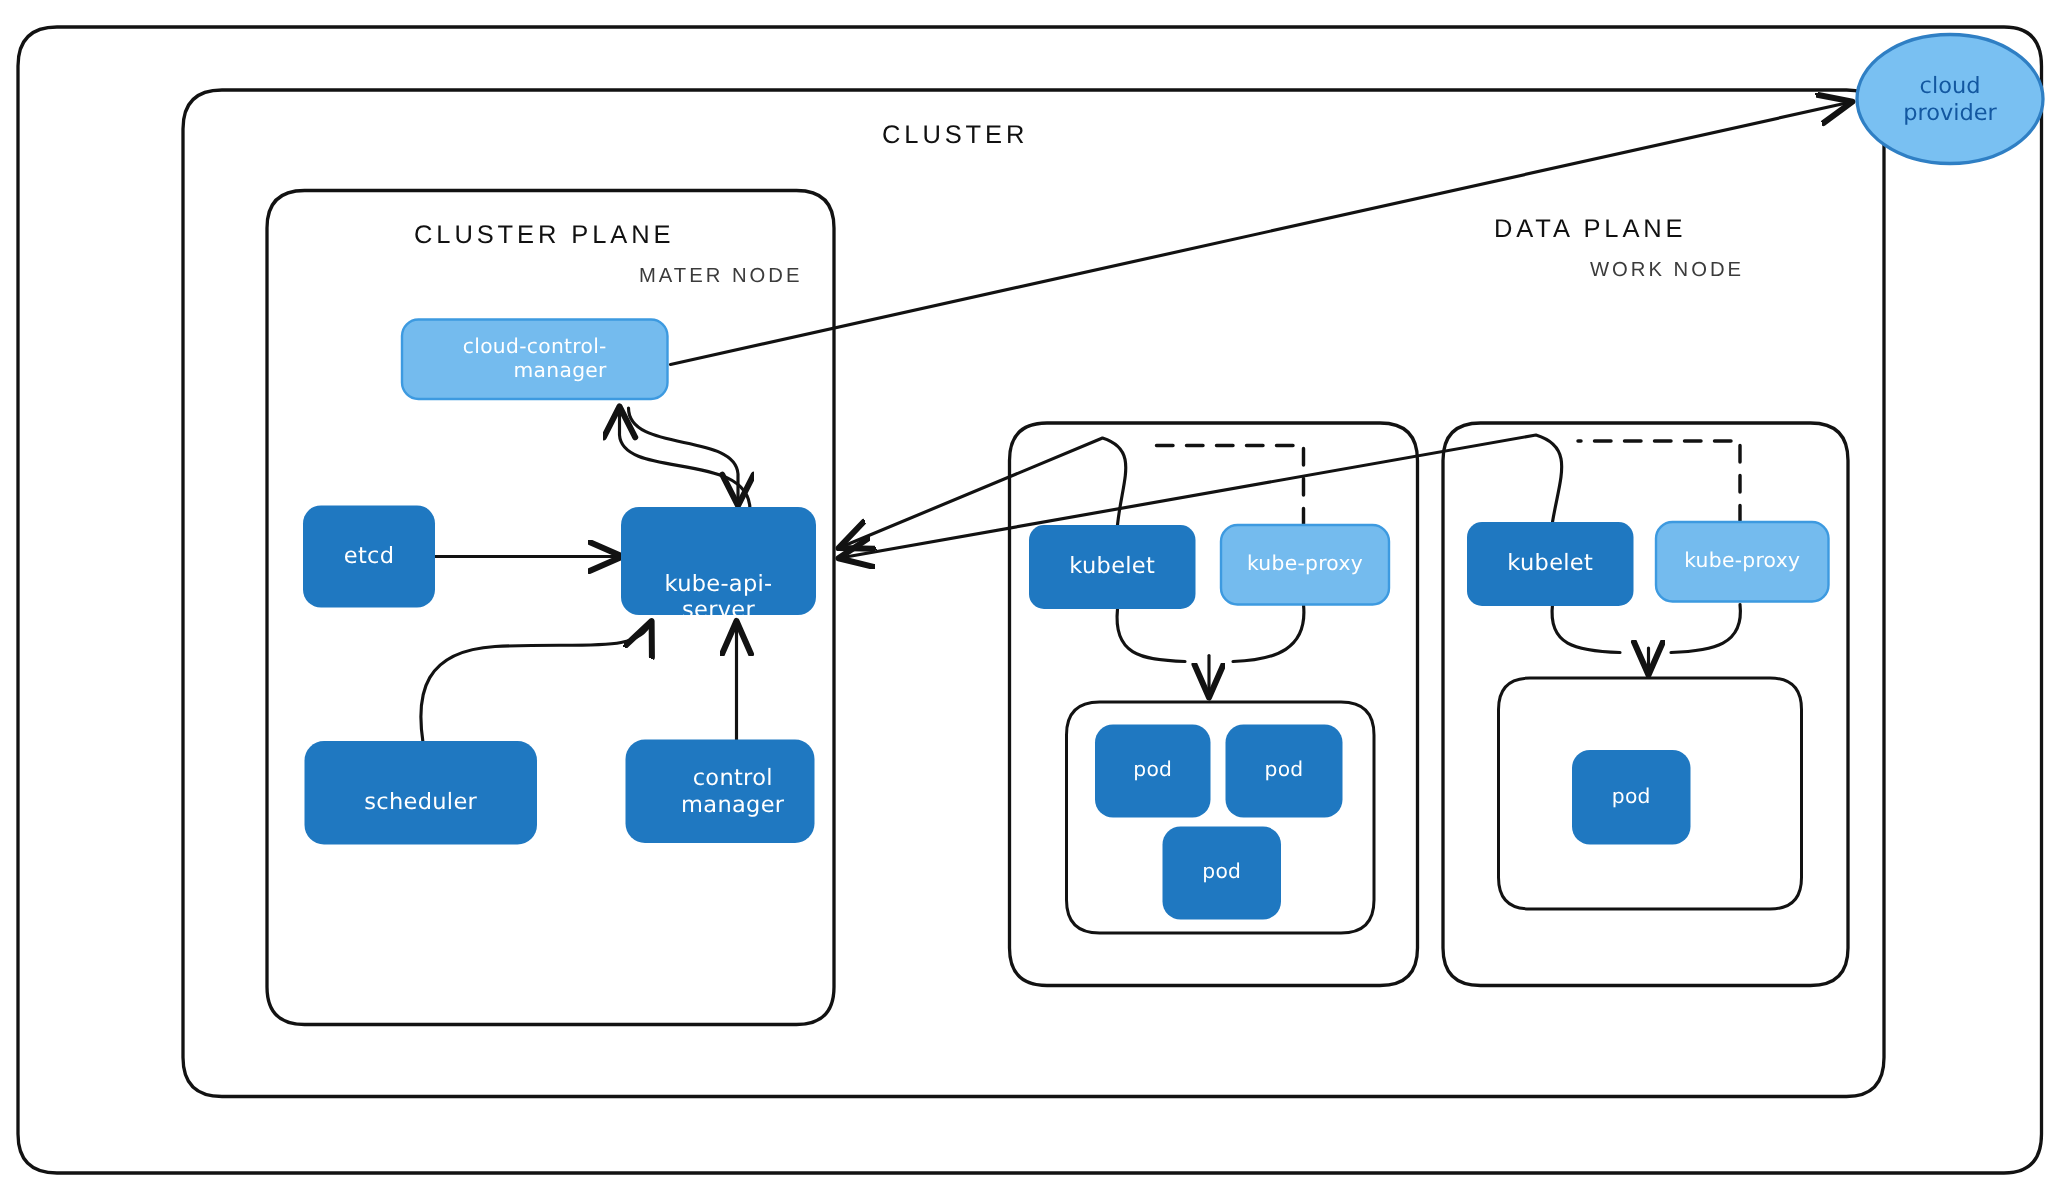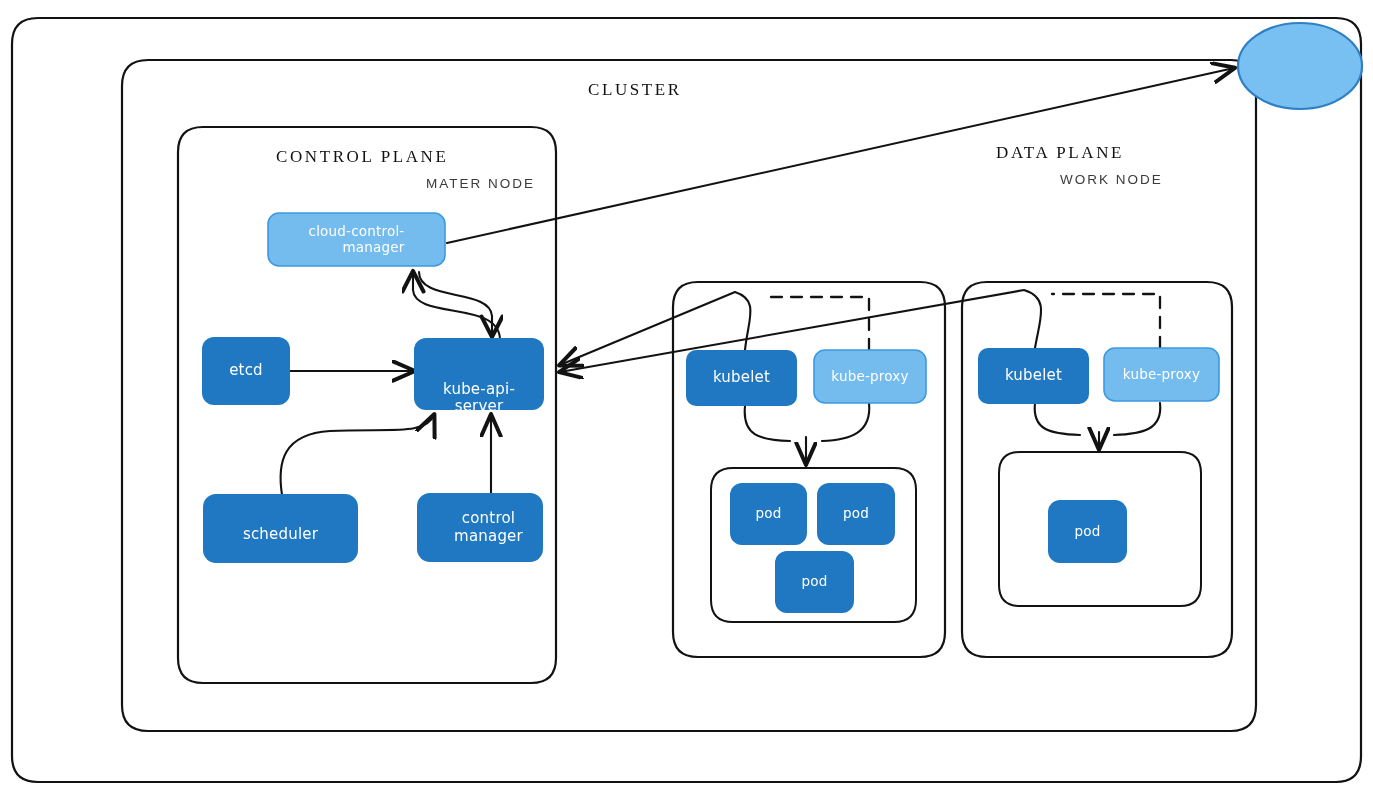--- a/index.html
+++ b/index.html
@@ -90,21 +90,21 @@
     text-align: center;
     display: flex;
     align-items: center;
     justify-content: center;
     white-space: pre-line;
     pointer-events: none;
   }
   .caps-title {
     position: absolute;
     color: #111111;
-    font-family: Liberation Serif, serif;
+    font-family: Liberation Sans, sans-serif;
     font-size: 17px;
     letter-spacing: 2.6px;
     white-space: nowrap;
   }
   .caps-sub {
     position: absolute;
     color: #3b3b3b;
     font-family: Liberation Sans, sans-serif;
     font-size: 13.5px;
     letter-spacing: 2.0px;
@@ -198,21 +198,21 @@
     <rect class="node-box" x="817" y="483" width="78" height="62" rx="12" ry="12"></rect>
     <rect class="node-box" x="775" y="551" width="79" height="62" rx="12" ry="12"></rect>
 
     <rect class="node-box" x="1048" y="500" width="79" height="63" rx="12" ry="12"></rect>
 
     <ellipse class="cloud-ellipse" cx="1300" cy="66" rx="62" ry="43"></ellipse>
   </svg>
 
   <div class="caps-title" style="left:588px; top:80px;">CLUSTER</div>
 
-  <div class="caps-title" style="left:276px; top:147px;">CONTROL PLANE</div>
+  <div class="caps-title" style="left:276px; top:147px;">CLUSTER PLANE</div>
   <div class="caps-sub" style="left:426px; top:176px;">MATER NODE</div>
 
   <div class="caps-title" style="left:996px; top:143px;">DATA PLANE</div>
   <div class="caps-sub" style="left:1060px; top:172px;">WORK NODE</div>
 
   <div class="node-label small" style="left:268px; top:213px; width:177px; height:53px;">cloud-control-
 manager</div>
 
   <div class="node-label" style="left:202px; top:337px; width:88px; height:68px;">etcd</div>
 
@@ -229,20 +229,22 @@
 
   <div class="node-label" style="left:978px; top:348px; width:111px; height:56px;">kubelet</div>
   <div class="node-label small" style="left:1104px; top:348px; width:115px; height:53px;">kube-proxy</div>
 
   <div class="node-label small" style="left:730px; top:483px; width:77px; height:62px;">pod</div>
   <div class="node-label small" style="left:817px; top:483px; width:78px; height:62px;">pod</div>
   <div class="node-label small" style="left:775px; top:551px; width:79px; height:62px;">pod</div>
 
   <div class="node-label small" style="left:1048px; top:500px; width:79px; height:63px;">pod</div>
 
+  <div class="cloud-label" style="left:1238px; top:23px; width:124px; height:86px;">cloud
+provider</div>
 
   <div class="hit" style="left:268px; top:213px; width:177px; height:53px;"></div>
   <div class="hit" style="left:202px; top:337px; width:88px; height:68px;"></div>
   <div class="hit" style="left:414px; top:338px; width:130px; height:72px;"></div>
   <div class="hit" style="left:203px; top:494px; width:155px; height:69px;"></div>
   <div class="hit" style="left:417px; top:493px; width:126px; height:69px;"></div>
   <div class="hit" style="left:686px; top:350px; width:111px; height:56px;"></div>
   <div class="hit" style="left:814px; top:350px; width:112px; height:53px;"></div>
   <div class="hit" style="left:978px; top:348px; width:111px; height:56px;"></div>
   <div class="hit" style="left:1104px; top:348px; width:115px; height:53px;"></div>

